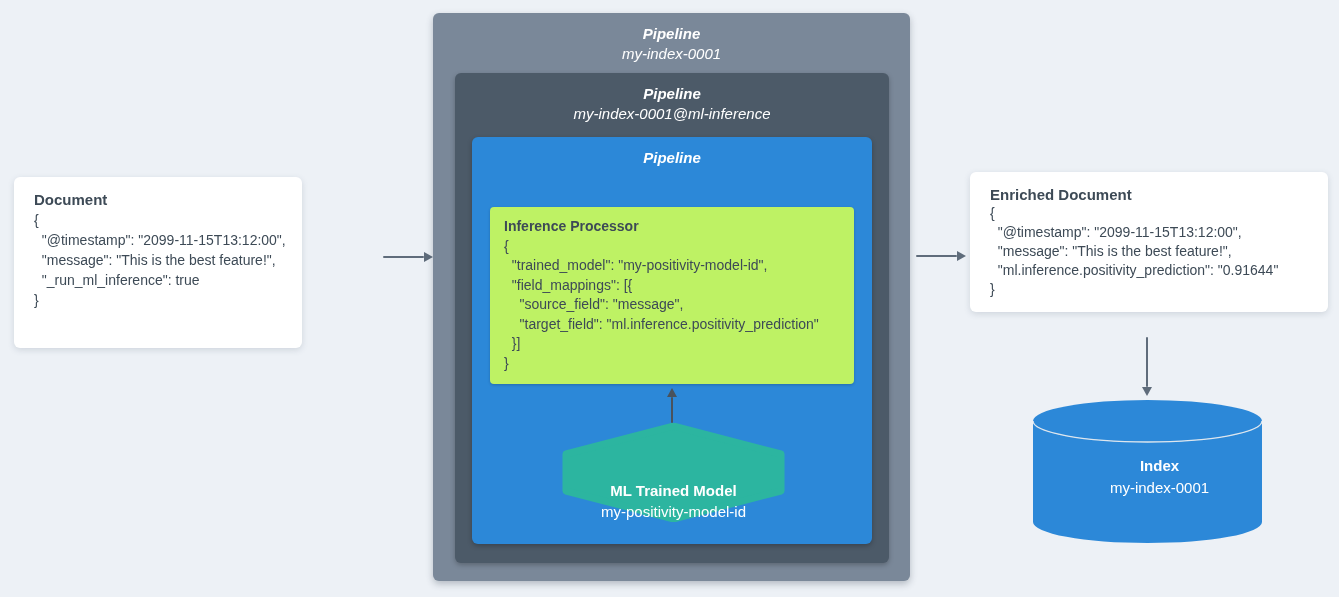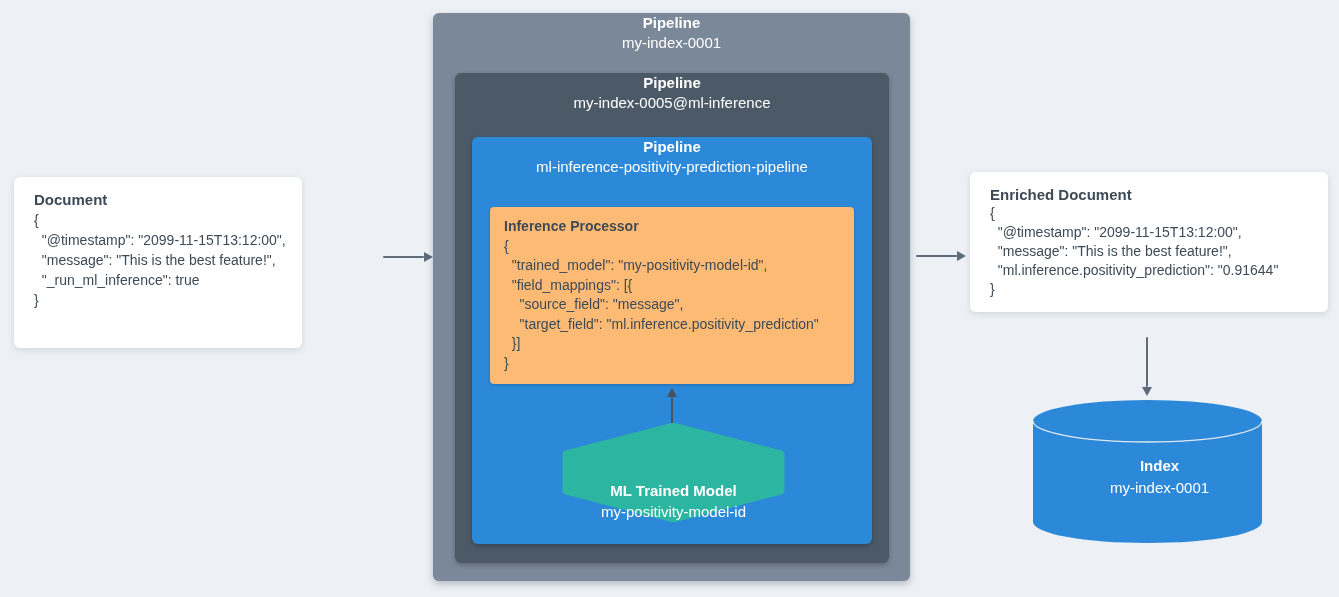--- a/index.html
+++ b/index.html
@@ -20,33 +20,33 @@
   .code-line{white-space:pre;}
   #doc-card{left:14px;top:177px;width:288px;height:171px;}
   #enriched-card{left:970px;top:172px;width:358px;height:140px;line-height:19px;}
 
   
   #pipe-outer{
     position:absolute;left:433px;top:13px;width:477px;height:568px;
     background:#7a8899;border-radius:6px;
     box-shadow:0 3px 7px rgba(45,60,75,.30);
   }
-  .pipe-header{text-align:center;color:#fff;padding-top:0;line-height:20px;font-size:15px;}
+  .pipe-header{text-align:center;color:#fff;padding-top:11px;line-height:20px;font-size:15px;font-style:italic;}
   .pipe-header .pl{font-weight:bold;}
   #pipe-mid{
     position:absolute;left:22px;top:60px;width:434px;height:490px;
     background:#4c5a68;border-radius:6px;box-shadow:0 2px 5px rgba(0,0,0,.25);
   }
   #pipe-inner{
     position:absolute;left:17px;top:64px;width:400px;height:407px;
     background:#2c88d8;border-radius:6px;box-shadow:0 2px 5px rgba(0,0,0,.25);
   }
   #proc-box{
     position:absolute;left:18px;top:70px;width:364px;height:177px;
-    background:#fdba74;border-radius:4px;box-sizing:border-box;
+    background:#bef264;border-radius:4px;box-sizing:border-box;
     padding:10px 14px;font-size:14px;line-height:19.5px;color:#3d4a56;
     box-shadow:0 1px 3px rgba(0,0,0,.20);
   }
   #proc-box .proc-title{font-weight:bold;}
 
   
   .harrow{position:absolute;display:flex;align-items:center;height:12px;}
   .harrow .shaft{flex:1;height:2.5px;background:#5f6c7b;border-radius:2px;}
   .harrow .head{width:0;height:0;border-left:9px solid #5f6c7b;border-top:5.5px solid transparent;border-bottom:5.5px solid transparent;}
   .varrow{position:absolute;display:flex;flex-direction:column;align-items:center;width:12px;}
@@ -97,27 +97,26 @@
 
 <div id="pipe-outer">
   <div class="pipe-header">
     <div class="pl">Pipeline</div>
     <div class="pn">my-index-0001</div>
   </div>
 
   <div id="pipe-mid">
     <div class="pipe-header">
       <div class="pl">Pipeline</div>
-      <div class="pn">my-index-0005@ml-inference</div>
+      <div class="pn">my-index-0001@ml-inference</div>
     </div>
 
     <div id="pipe-inner">
       <div class="pipe-header">
         <div class="pl">Pipeline</div>
-        <div class="pn">ml-inference-positivity-prediction-pipeline</div>
       </div>
 
       <div id="proc-box">
         <div class="proc-title">Inference Processor</div>
         <div class="code-line">{</div>
         <div class="code-line">  "trained_model": "my-positivity-model-id",</div>
         <div class="code-line">  "field_mappings": [{</div>
         <div class="code-line">    "source_field": "message",</div>
         <div class="code-line">    "target_field": "ml.inference.positivity_prediction"</div>
         <div class="code-line">  }]</div>

